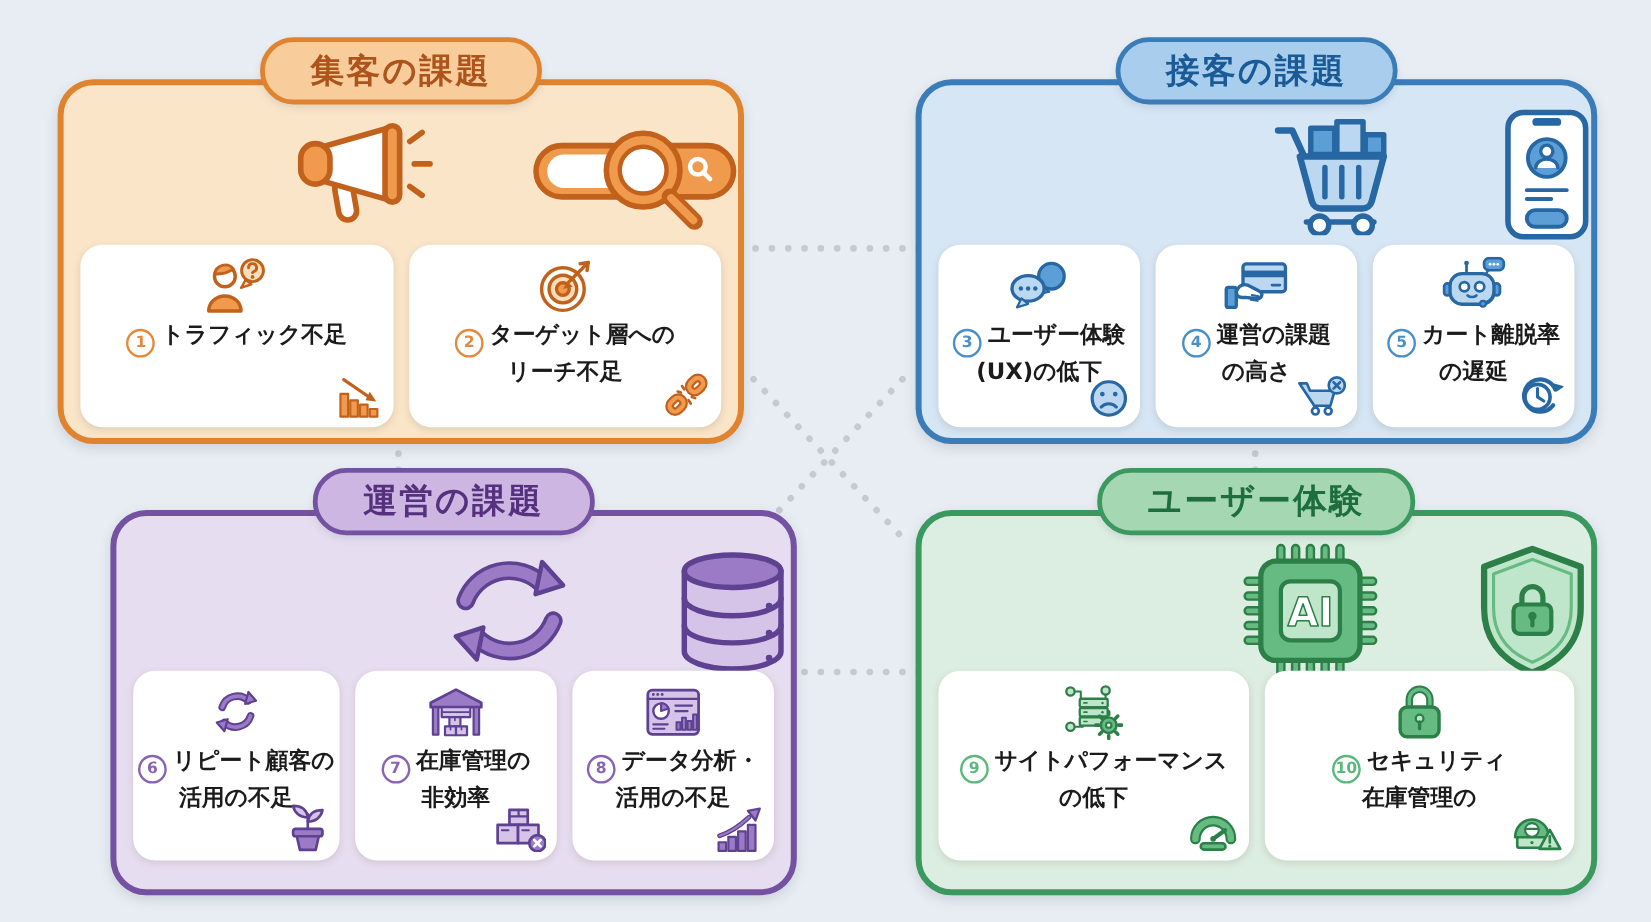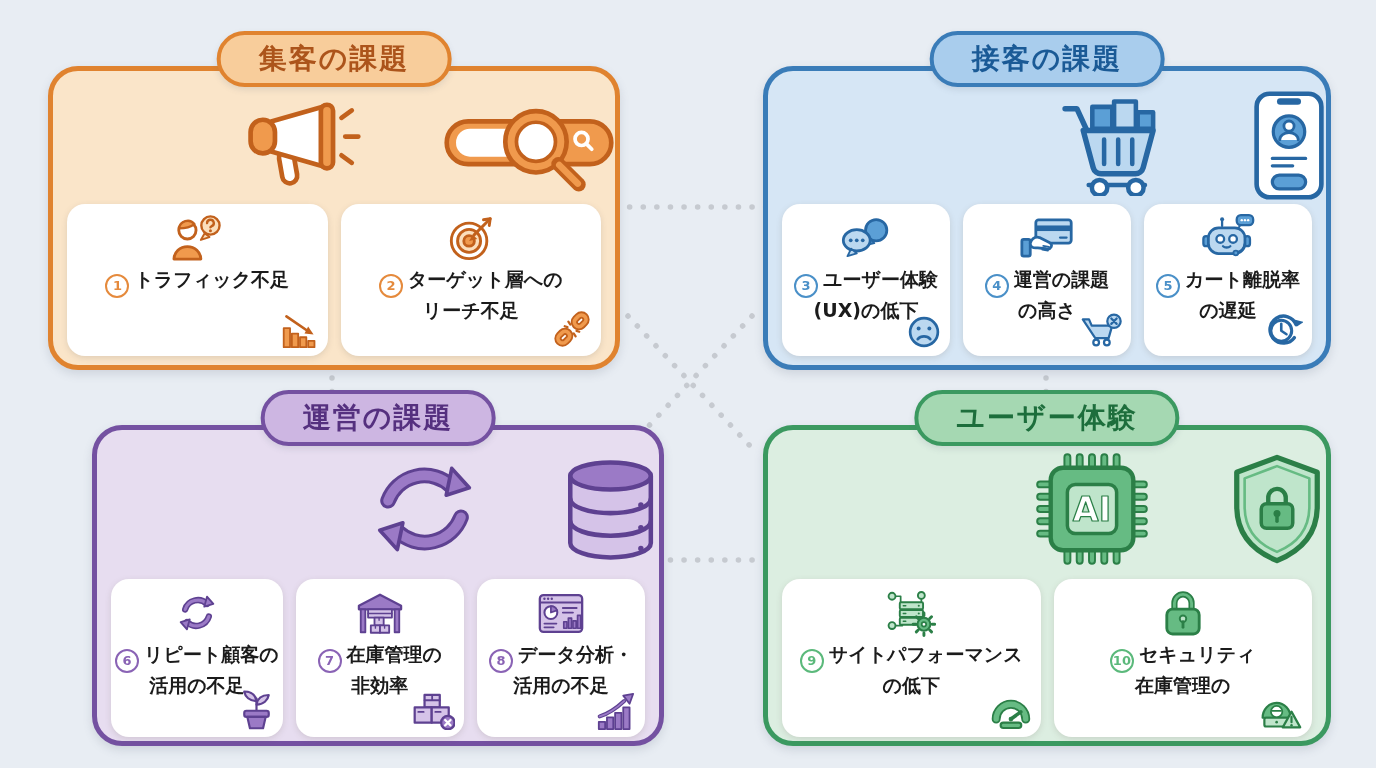--- a/index.html
+++ b/index.html
@@ -31,21 +31,21 @@
 
   .heroes{
     position:absolute;left:0;right:0;display:flex;align-items:center;
     justify-content:flex-end;gap:78px;
   }
   .qt .heroes{top:12px;height:124px;}
   .qb .heroes{top:14px;height:130px;}
 
   .cards{position:absolute;left:14px;right:14px;display:flex;gap:13px;}
   .qt .cards{bottom:9px;height:152px;}
-  .qb .cards{bottom:4px;height:158px;}
+  .qb .cards{bottom:24px;height:158px;}
   .card{
     flex:1;position:relative;background:#fff;border-radius:18px;
     display:flex;flex-direction:column;align-items:center;
     padding:6px 4px 4px;box-shadow:0 2px 6px rgba(120,110,100,.20);
   }
   .card-icon{height:52px;display:flex;align-items:center;justify-content:center;margin-top:2px;}
   .card-text{margin-top:3px;text-align:center;font-weight:700;font-size:19px;
     color:#1B1B1B;line-height:1.34;}
   .line{white-space:nowrap;min-height:26px;}
   .num{

